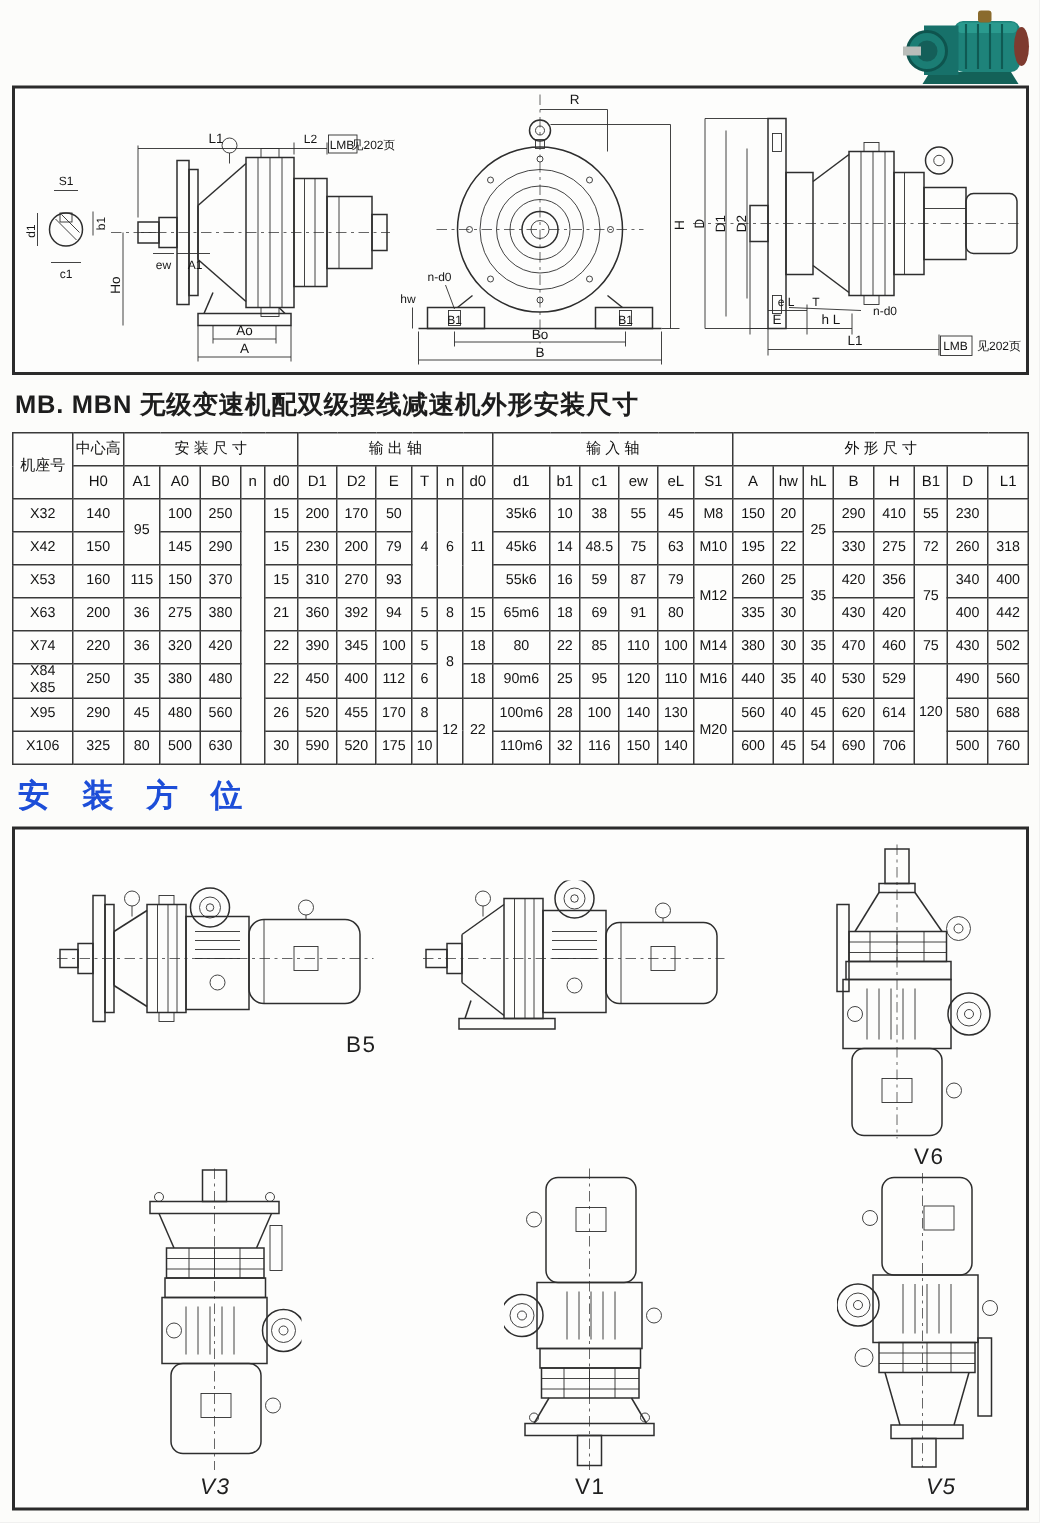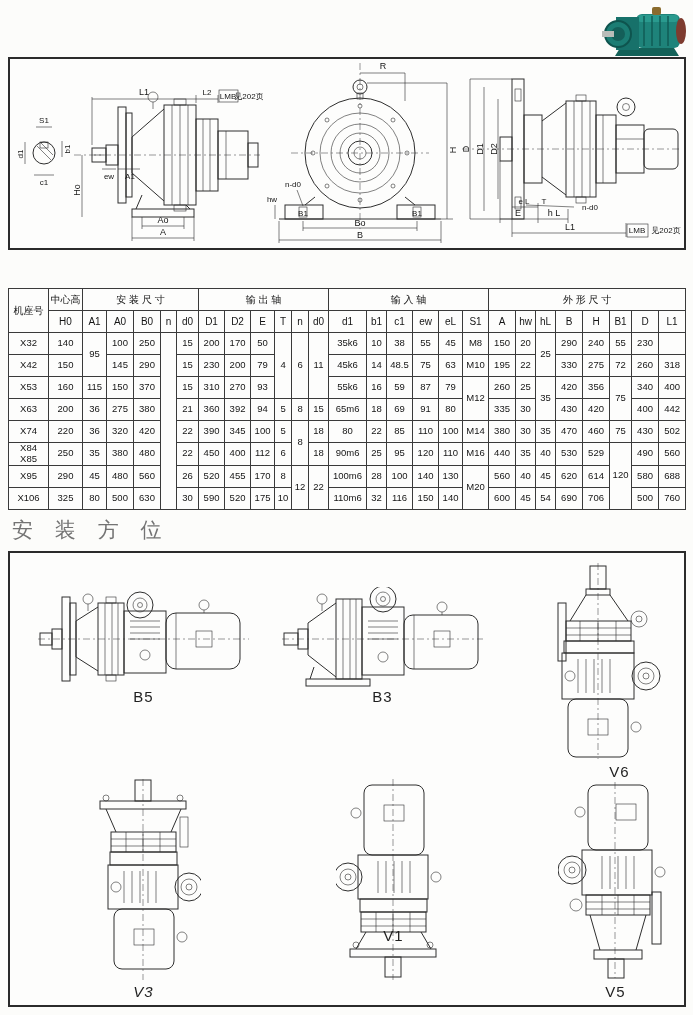--- a/index.html
+++ b/index.html
@@ -3,22 +3,22 @@
 <meta charset="utf-8">
 <style>
   html,body{margin:0;padding:0;background:#e8e8e6;}
   .page{position:relative;width:693px;height:1015px;background:#fcfcfa;
         font-family:"Liberation Sans",sans-serif;color:#111;overflow:hidden;}
   .frame{position:absolute;border:2px solid #2b2b2b;background:#fdfdfc;box-sizing:border-box;}
   #top-box{left:8px;top:57px;width:678px;height:193px;}
   #bottom-box{left:8px;top:551px;width:678px;height:456px;}
   .title{position:absolute;left:10px;top:258px;font-size:17px;font-weight:700;
          color:#1d1d1d;letter-spacing:.5px;white-space:nowrap;}
-  .sec-heading{position:absolute;left:12px;top:516px;font-size:21px;font-weight:400;
-         color:#737373;letter-spacing:8px;}
+  .sec-heading{position:absolute;left:12px;top:516px;font-size:21px;font-weight:700;
+         color:#1d4ed8;letter-spacing:8px;}
   .dim-table{position:absolute;left:8px;top:288px;width:677px;border-collapse:collapse;
          table-layout:fixed;background:#fdfdfc;}
   .dim-table th,.dim-table td{border:1px solid #3a3a3a;font-size:9.5px;font-weight:400;
          text-align:center;vertical-align:middle;padding:0;height:21px;line-height:1.15;
          white-space:pre-line;color:#141414;overflow:hidden;}
   .dim-table thead th{font-size:10px;}
   svg.draw{position:absolute;}
   .ln{stroke:#2e2e2e;stroke-width:1;fill:none;}
   .tn{stroke:#2e2e2e;stroke-width:.6;fill:none;}
   .cl{stroke:#555;stroke-width:.6;fill:none;stroke-dasharray:7 3 2 3;}
@@ -239,20 +239,21 @@
     <text class="lb8" x="132" y="153" text-anchor="middle">n-d0</text>
 
     <line class="tn" x1="168" y1="166" x2="168" y2="180"></line>
     <line class="tn" x1="54" y1="176" x2="168" y2="176"></line>
     <text class="lb" x="112" y="173" text-anchor="middle">L1</text>
     <rect class="tn" x="169" y="167" width="21" height="13"></rect>
     <text class="lb8" x="179" y="176" text-anchor="middle">LMB</text>
     <text class="lb8" x="208" y="176" text-anchor="middle">见202页</text>
   </svg>
 
+  <div class="title">MB. MBN 无级变速机配双级摆线减速机外形安装尺寸</div>
 
   <table class="dim-table">
     <colgroup>
       <col style="width:40px">
         <col style="width:34px">
         <col style="width:24px">
         <col style="width:27px">
       <col style="width:27px">
         <col style="width:16px">
         <col style="width:22px">
@@ -333,21 +334,21 @@
           <td>35k6</td>
           <td>10</td>
           <td>38</td>
           <td>55</td>
           <td>45</td>
           <td>M8</td>
           <td>150</td>
           <td>20</td>
           <td rowspan="2">25</td>
           <td>290</td>
-          <td>240</td>
+          <td>410</td>
           <td>55</td>
           <td>230</td>
           <td></td>
         </tr>
         <tr>
           <td>X42</td>
           <td>150</td>
           <td>145</td>
           <td>290</td>
           <td>15</td>
@@ -559,21 +560,21 @@
       <line x1="94" y1="46" x2="124" y2="46"></line>
         <line x1="94" y1="52" x2="124" y2="52"></line>
     </g>
     <circle class="tn" cx="109" cy="68" r="5"></circle>
     <rect class="ln" x="130" y="26" width="74" height="56" rx="10"></rect>
     <line class="tn" x1="140" y1="26" x2="140" y2="82"></line>
     <rect class="tn" x="160" y="44" width="16" height="16"></rect>
     <circle class="tn" cx="168" cy="18" r="5"></circle>
       <line class="tn" x1="168" y1="23" x2="168" y2="26"></line>
   </svg>
-  <div class="olabel" style="left:36px;top:688px;width:215px;">B5</div>
+  <div class="olabel" style="left:36px;top:688px;width:215px;text-align:right;">B5</div>
 
   <svg class="draw" style="left:280px;top:587px;" width="205" height="105" viewBox="0 0 205 105">
     <line class="cl" x1="2" y1="52" x2="203" y2="52"></line>
     <rect class="ln" x="4" y="46" width="14" height="12"></rect>
     <rect class="ln" x="18" y="42" width="10" height="20"></rect>
     <line class="ln" x1="28" y1="36" x2="56" y2="16"></line>
     <line class="ln" x1="28" y1="68" x2="56" y2="90"></line>
     <line class="ln" x1="28" y1="36" x2="28" y2="68"></line>
     <circle class="tn" cx="42" cy="12" r="5"></circle>
       <line class="tn" x1="42" y1="17" x2="42" y2="24"></line>
@@ -593,21 +594,20 @@
       <line x1="88" y1="46" x2="118" y2="46"></line>
         <line x1="88" y1="52" x2="118" y2="52"></line>
     </g>
     <circle class="tn" cx="103" cy="70" r="5"></circle>
     <rect class="ln" x="124" y="28" width="74" height="54" rx="9"></rect>
     <line class="tn" x1="134" y1="28" x2="134" y2="82"></line>
     <rect class="tn" x="154" y="44" width="16" height="16"></rect>
     <circle class="tn" cx="162" cy="20" r="5"></circle>
       <line class="tn" x1="162" y1="25" x2="162" y2="28"></line>
   </svg>
-  <div class="olabel" style="left:280px;top:688px;width:205px;">B3</div>
 
   <svg class="draw" style="left:536px;top:561px;" width="125" height="200" viewBox="0 0 125 200">
     <line class="cl" x1="62" y1="2" x2="62" y2="198"></line>
     <rect class="ln" x="54" y="5" width="16" height="23"></rect>
     <rect class="ln" x="50" y="28" width="24" height="6"></rect>
     <line class="ln" x1="34" y1="60" x2="50" y2="34"></line>
     <line class="ln" x1="92" y1="60" x2="74" y2="34"></line>
     <rect class="ln" x="22" y="42" width="8" height="58"></rect>
     <rect class="ln" x="30" y="60" width="65" height="20"></rect>
     <line class="tn" x1="30" y1="67" x2="95" y2="67"></line>
@@ -694,21 +694,21 @@
     <line class="tn" x1="40" y1="135" x2="40" y2="155"></line>
     <line class="tn" x1="57" y1="135" x2="57" y2="155"></line>
     <line class="tn" x1="74" y1="135" x2="74" y2="155"></line>
     <line class="ln" x1="30" y1="155" x2="20" y2="172"></line>
     <line class="ln" x1="85" y1="155" x2="95" y2="172"></line>
     <rect class="ln" x="14" y="172" width="86" height="8"></rect>
     <circle class="tn" cx="20" cy="168" r="3"></circle>
       <circle class="tn" cx="94" cy="168" r="3"></circle>
     <rect class="ln" x="49" y="180" width="16" height="20"></rect>
   </svg>
-  <div class="olabel" style="left:336px;top:927px;width:115px;text-align:center;">V1</div>
+  <div class="olabel" style="left:336px;top:983px;width:115px;text-align:center;">V1</div>
 
   <svg class="draw" style="left:558px;top:780px;" width="115" height="200" viewBox="0 0 115 200">
     <line class="cl" x1="57" y1="2" x2="57" y2="198"></line>
     <rect class="ln" x="30" y="5" width="60" height="65" rx="8"></rect>
     <rect class="tn" x="58" y="24" width="20" height="16"></rect>
     <circle class="tn" cx="22" cy="32" r="5"></circle>
     <rect class="ln" x="24" y="70" width="70" height="45"></rect>
     <g class="tn">
       <line x1="44" y1="76" x2="44" y2="109"></line>
         <line x1="52" y1="76" x2="52" y2="109"></line>
@@ -726,15 +726,15 @@
     <line class="tn" x1="44" y1="115" x2="44" y2="135"></line>
     <line class="tn" x1="60" y1="115" x2="60" y2="135"></line>
     <line class="tn" x1="76" y1="115" x2="76" y2="135"></line>
     <circle class="tn" cx="18" cy="125" r="6"></circle>
     <rect class="ln" x="94" y="112" width="9" height="52"></rect>
     <line class="ln" x1="32" y1="135" x2="42" y2="170"></line>
     <line class="ln" x1="88" y1="135" x2="78" y2="170"></line>
     <rect class="ln" x="36" y="170" width="48" height="9"></rect>
     <rect class="ln" x="50" y="179" width="16" height="19"></rect>
   </svg>
-  <div class="olabel" style="left:558px;top:983px;width:115px;">V5</div>
+  <div class="olabel" style="left:570px;top:983px;width:115px;font-style:italic;">V5</div>
 
 </div>
 
 </body></html>

